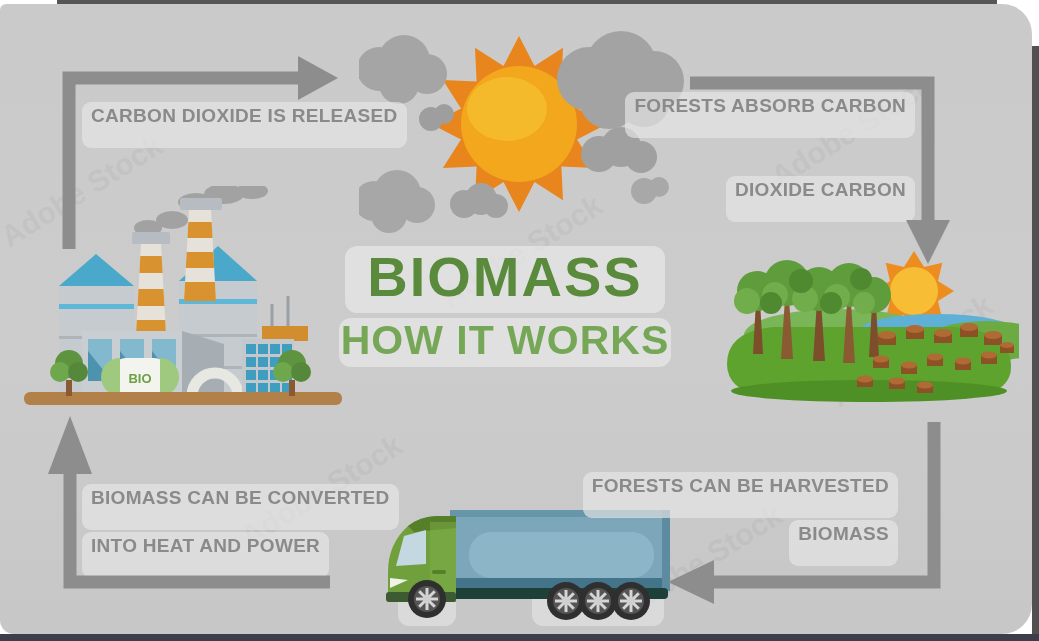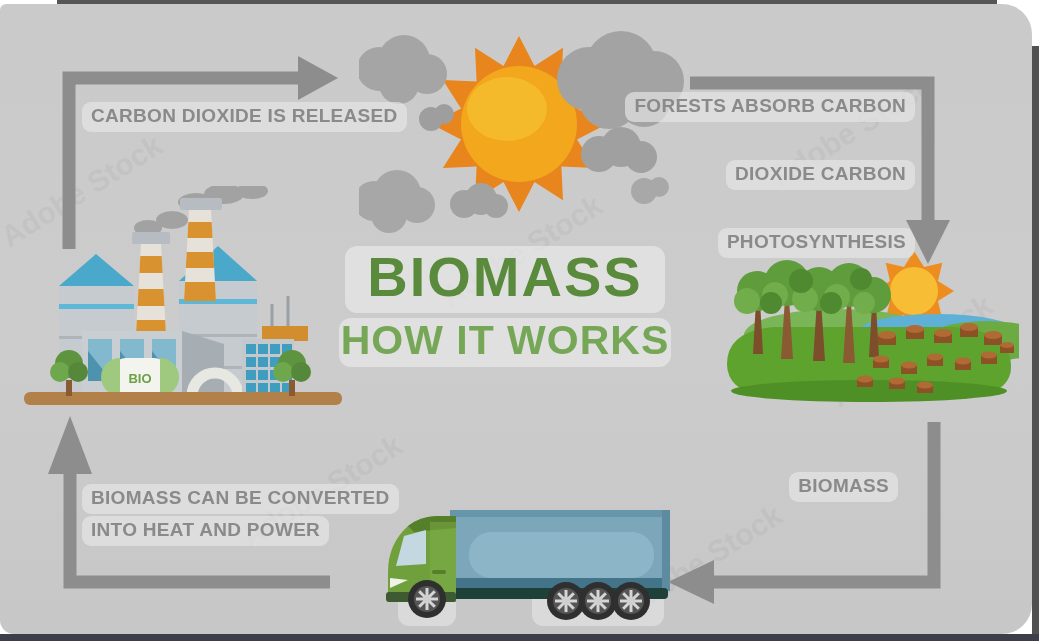--- a/index.html
+++ b/index.html
@@ -16,21 +16,21 @@
   .watermark{
     position:absolute;font:700 30px "Liberation Sans",sans-serif;
     color:rgba(150,150,150,0.14);transform:rotate(-32deg);
     white-space:nowrap;pointer-events:none;user-select:none;
   }
   .caption{
     position:absolute;display:flex;flex-direction:column;gap:2px;
     font:700 19px "Liberation Sans",sans-serif;color:#8a8a8a;letter-spacing:.3px;
   }
   .caption .line{
-    background:rgba(230,230,230,0.68);padding:3px 9px 5px;border-radius:9px;
+    background:rgba(230,230,230,0.68);padding:3px 9px 21px;border-radius:9px;
     white-space:nowrap;width:max-content;
   }
   .caption.align-right{align-items:flex-end;}
   .title-block{
     position:absolute;left:330px;top:242px;width:350px;
     display:flex;flex-direction:column;align-items:center;gap:5px;
   }
   .title-line{
     white-space:nowrap;width:max-content;border-radius:12px;
     background:rgba(231,231,231,0.72);
@@ -375,24 +375,24 @@
     </svg>
   </div>
 
   <div class="caption" style="left:82px;top:98px;">
     <span class="line">CARBON DIOXIDE IS RELEASED</span>
   </div>
 
   <div class="caption align-right" style="right:117px;top:88px;gap:38px;">
     <span class="line">FORESTS ABSORB CARBON</span>
     <span class="line">DIOXIDE CARBON</span>
-    <span class="line">PHOTOSYNTHESIS</span>
   </div>
 
   <div class="caption align-right" style="right:134px;top:468px;">
+    <span class="line">FORESTS CAN BE HARVESTED</span>
     <span class="line">BIOMASS</span>
   </div>
 
   <div class="caption" style="left:82px;top:480px;">
     <span class="line">BIOMASS CAN BE CONVERTED</span>
     <span class="line">INTO HEAT AND POWER</span>
   </div>
 
   <svg class="arrow-overlay" width="1039" height="641" viewBox="0 0 1039 641">
     <g stroke="#8d8d8d" stroke-width="13" fill="none">

